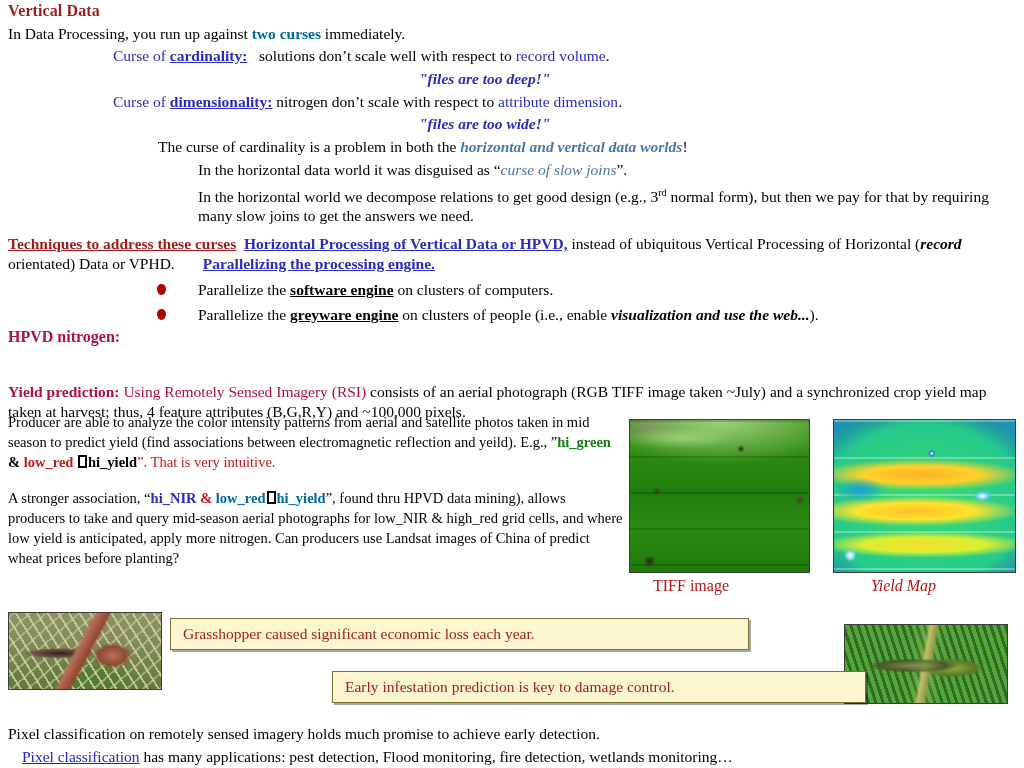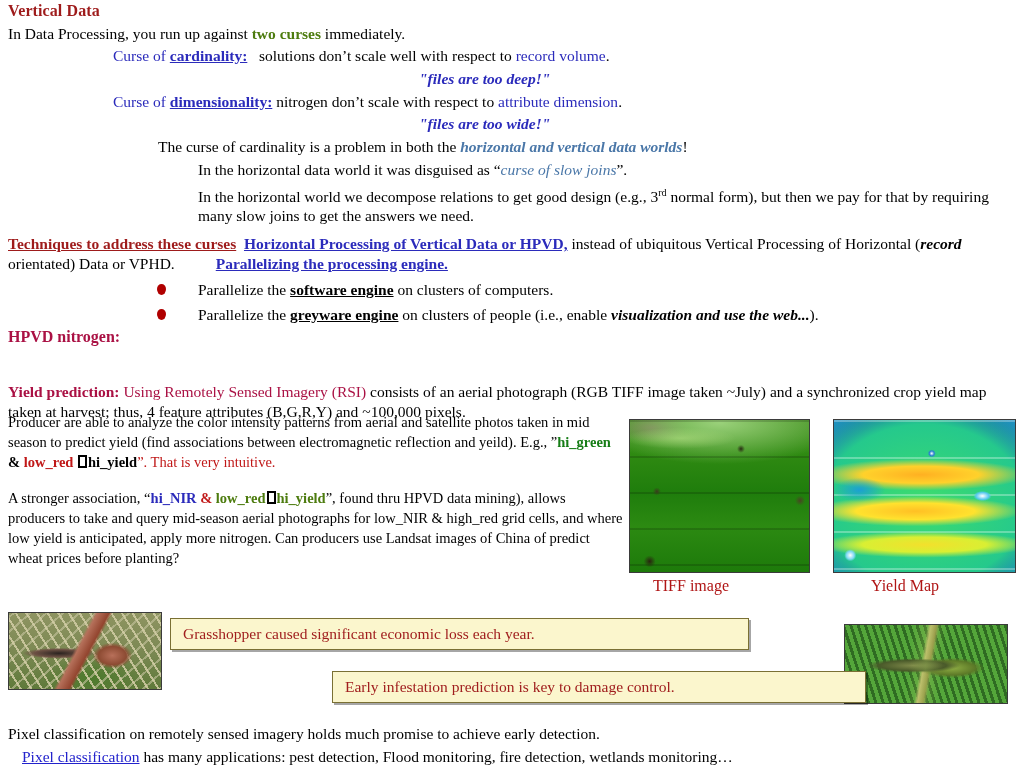--- a/index.html
+++ b/index.html
@@ -12,21 +12,21 @@
     height: 768px;
     position: relative;
     overflow: hidden;
     font-family: "Liberation Serif", "DejaVu Serif", serif;
     color: #000000;
     -webkit-font-smoothing: antialiased;
   }
   .abs { position: absolute; }
 
   
-  .c-darkred   { color: #4d7c0f; }
+  .c-darkred   { color: #0369a1; }
   .c-blue      { color: #2b2bbb; }
   .c-steel     { color: #4a77a8; }
   .c-green     { color: #167d16; }
   .c-red       { color: #c01818; }
   .b  { font-weight: bold; }
   .i  { font-style: italic; }
   .u  { text-decoration: underline; }
 
   
   #title {
@@ -69,21 +69,21 @@
   }
   #tech .hpvd {
     font-weight: bold;
     color: #2b2bbb;
     text-decoration: underline;
   }
   #tech .par {
     font-weight: bold;
     color: #2b2bbb;
     text-decoration: underline;
-    margin-left: 41px;
+    margin-left: 28px;
   }
 
   
   .bullet-row {
     font-size: 15.5px;
     line-height: 19px;
     white-space: nowrap;
   }
   .bullet-dot {
     position: absolute;
@@ -206,21 +206,21 @@
       radial-gradient(ellipse 18% 10% at 14% 46%, #1c9fd4 0%, rgba(28,159,212,0) 80%);
   }
 
   .img-cap {
     position: absolute;
     font-size: 16px;
     color: #b01515;
     white-space: nowrap;
   }
   #cap-tiff  { left: 653px; top: 577px; }
-  #cap-yield { left: 871px; top: 577px; }
+  #cap-yield { left: 871px; top: 577px; font-style: italic; }
 
   
   #hopper-left {
     left: 8px; top: 612px;
     width: 152px; height: 76px;
   }
   #hopper-left-inner {
     width: 100%; height: 100%;
     position: relative;
     background:

